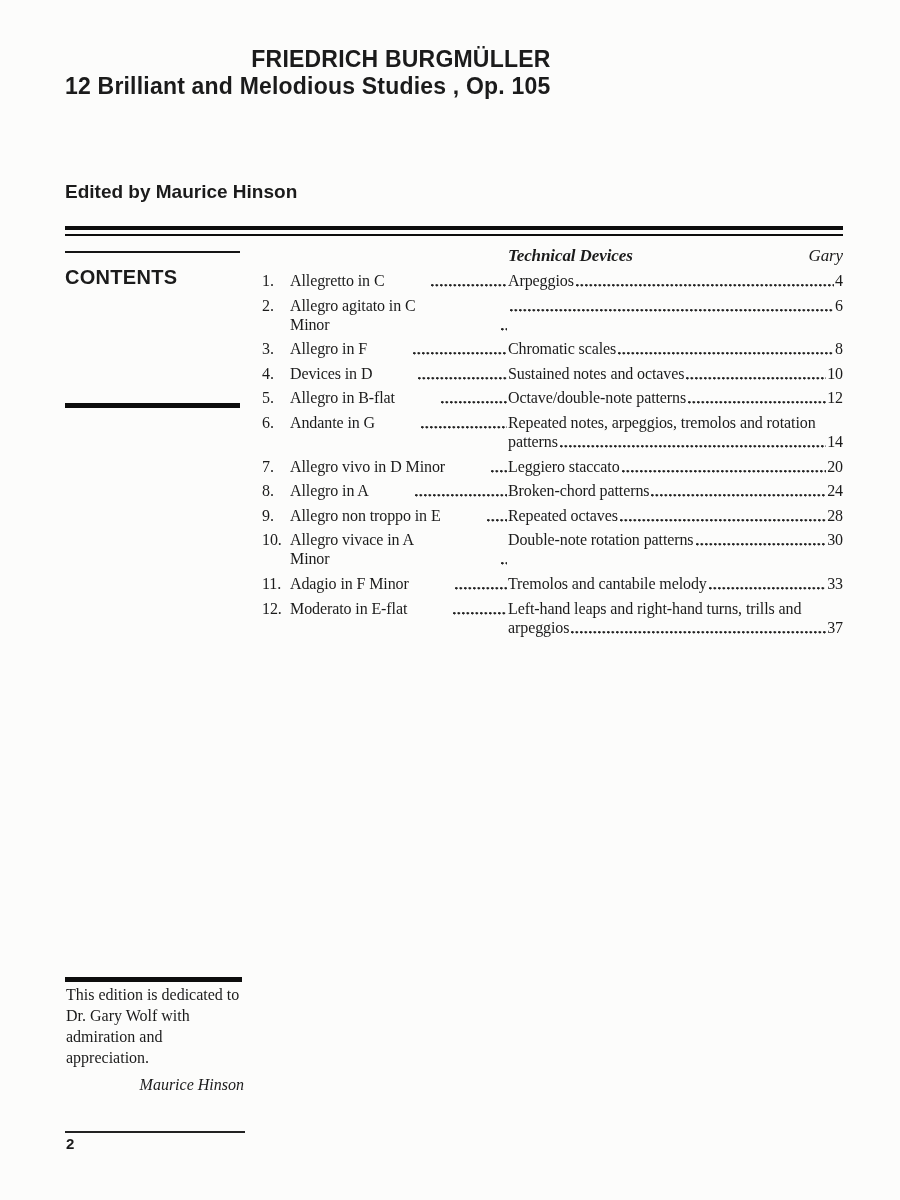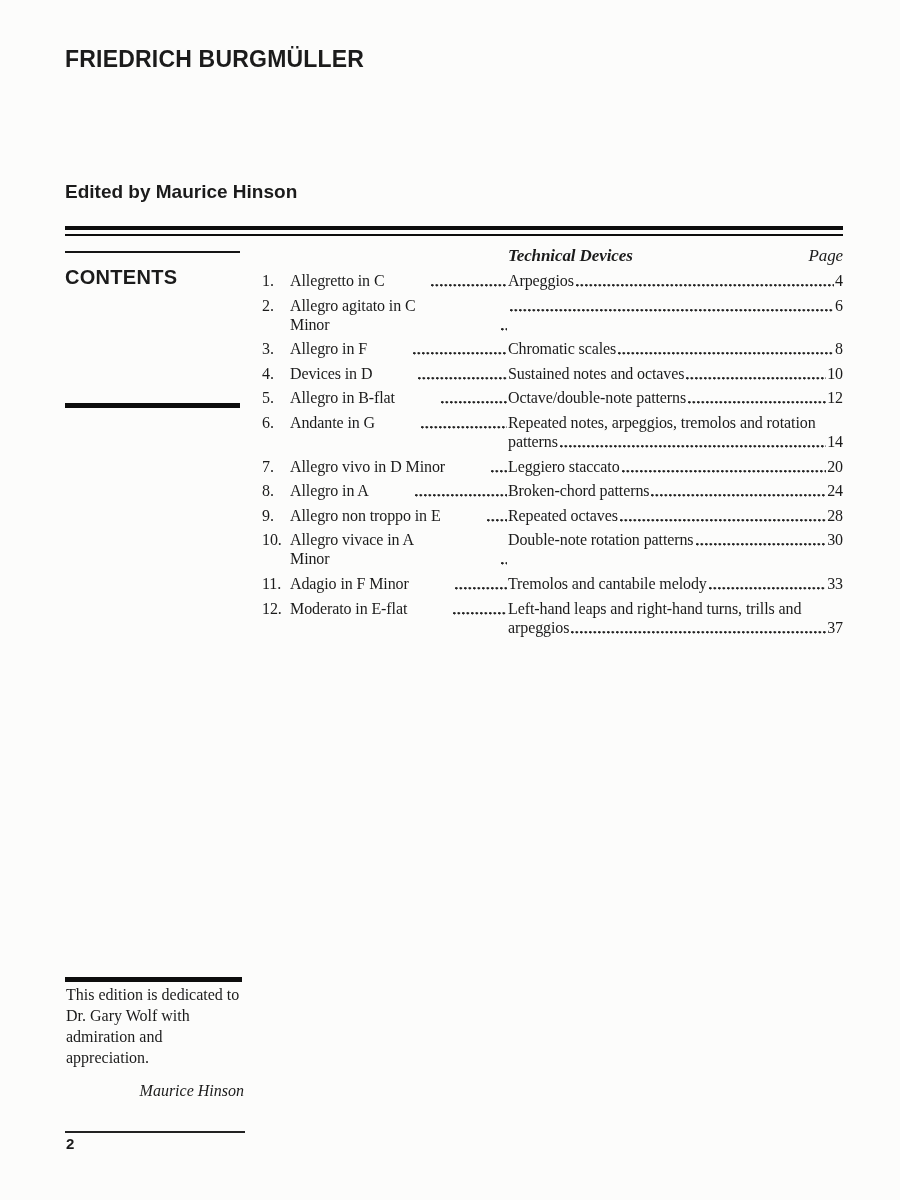--- a/index.html
+++ b/index.html
@@ -83,54 +83,55 @@
   }
   .toc-page { flex: 0 0 auto; }
 
   
   .dedication {
     position: absolute; left: 66px; top: 984px; width: 182px;
     font-family: "Liberation Serif", "DejaVu Serif", serif;
     font-size: 16px; line-height: 21px;
   }
   .dedication-sig {
-    margin-top: 12px;
+    margin-top: 6px;
     font-style: italic;
     text-align: right;
     padding-right: 4px;
   }
 
   
   .footer-page-number {
     position: absolute; left: 66px; top: 1135px;
     font-family: "Liberation Sans", "DejaVu Sans", sans-serif;
     font-weight: bold; font-size: 15px;
   }
 </style>
 </head>
 <body>
 
 <div class="title-block">
   <div class="author-line">FRIEDRICH BURGMÜLLER</div>
+  <div class="work-line">12 Brilliant and Melodious Studies , Op. 105</div>
 </div>
 <div class="editor-line">Edited by Maurice Hinson</div>
 
 <div class="rule rule-double"></div>
 <div class="rule rule-contents-top"></div>
 <div class="rule rule-contents-bottom"></div>
 <div class="rule rule-dedication"></div>
 <div class="rule rule-footer"></div>
 
 <div class="contents-heading">CONTENTS</div>
 
 <div class="toc">
 
   <div class="toc-header">
     <span class="col-device">Technical Devices</span>
-    <span class="col-page">Page</span>
+    <span class="col-page">Gary</span>
   </div>
 
   <div class="toc-row">
     <span class="toc-num">1.</span>
     <span class="title-cell">
         <span>Allegretto in C</span>
         <span class="leader"></span>
       </span>
     <span class="device-cell">
         <span>Arpeggios</span>

